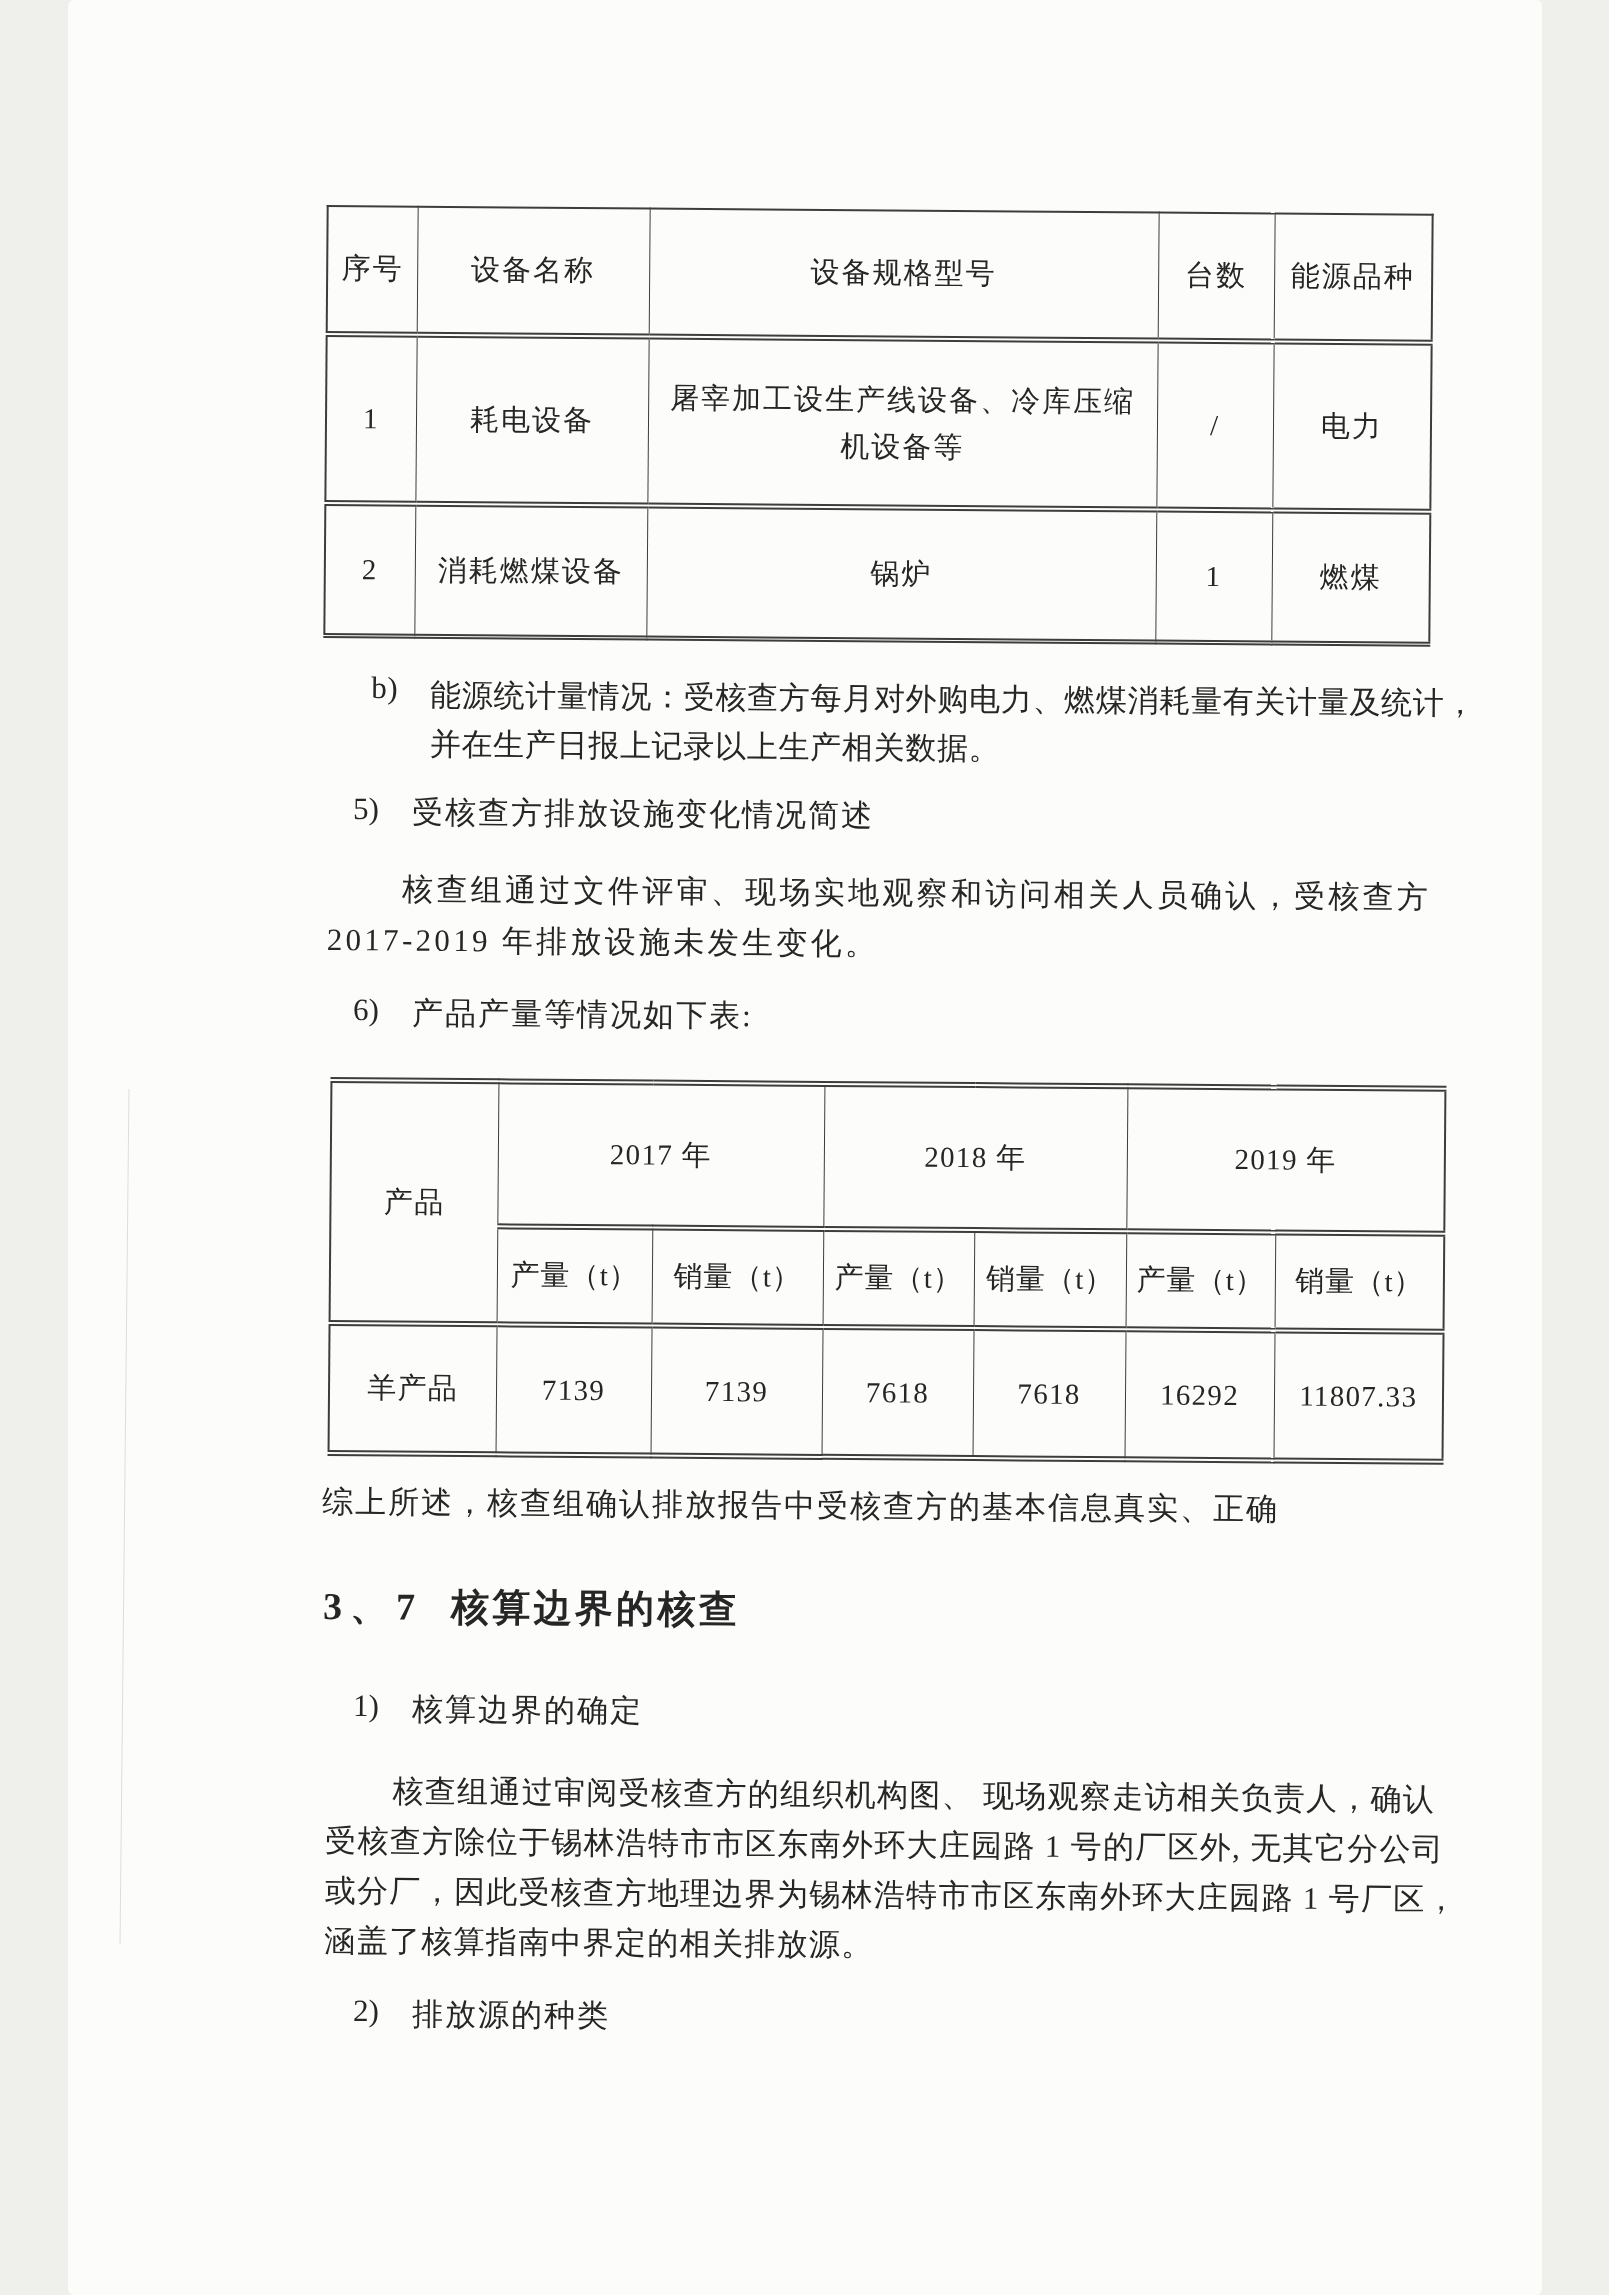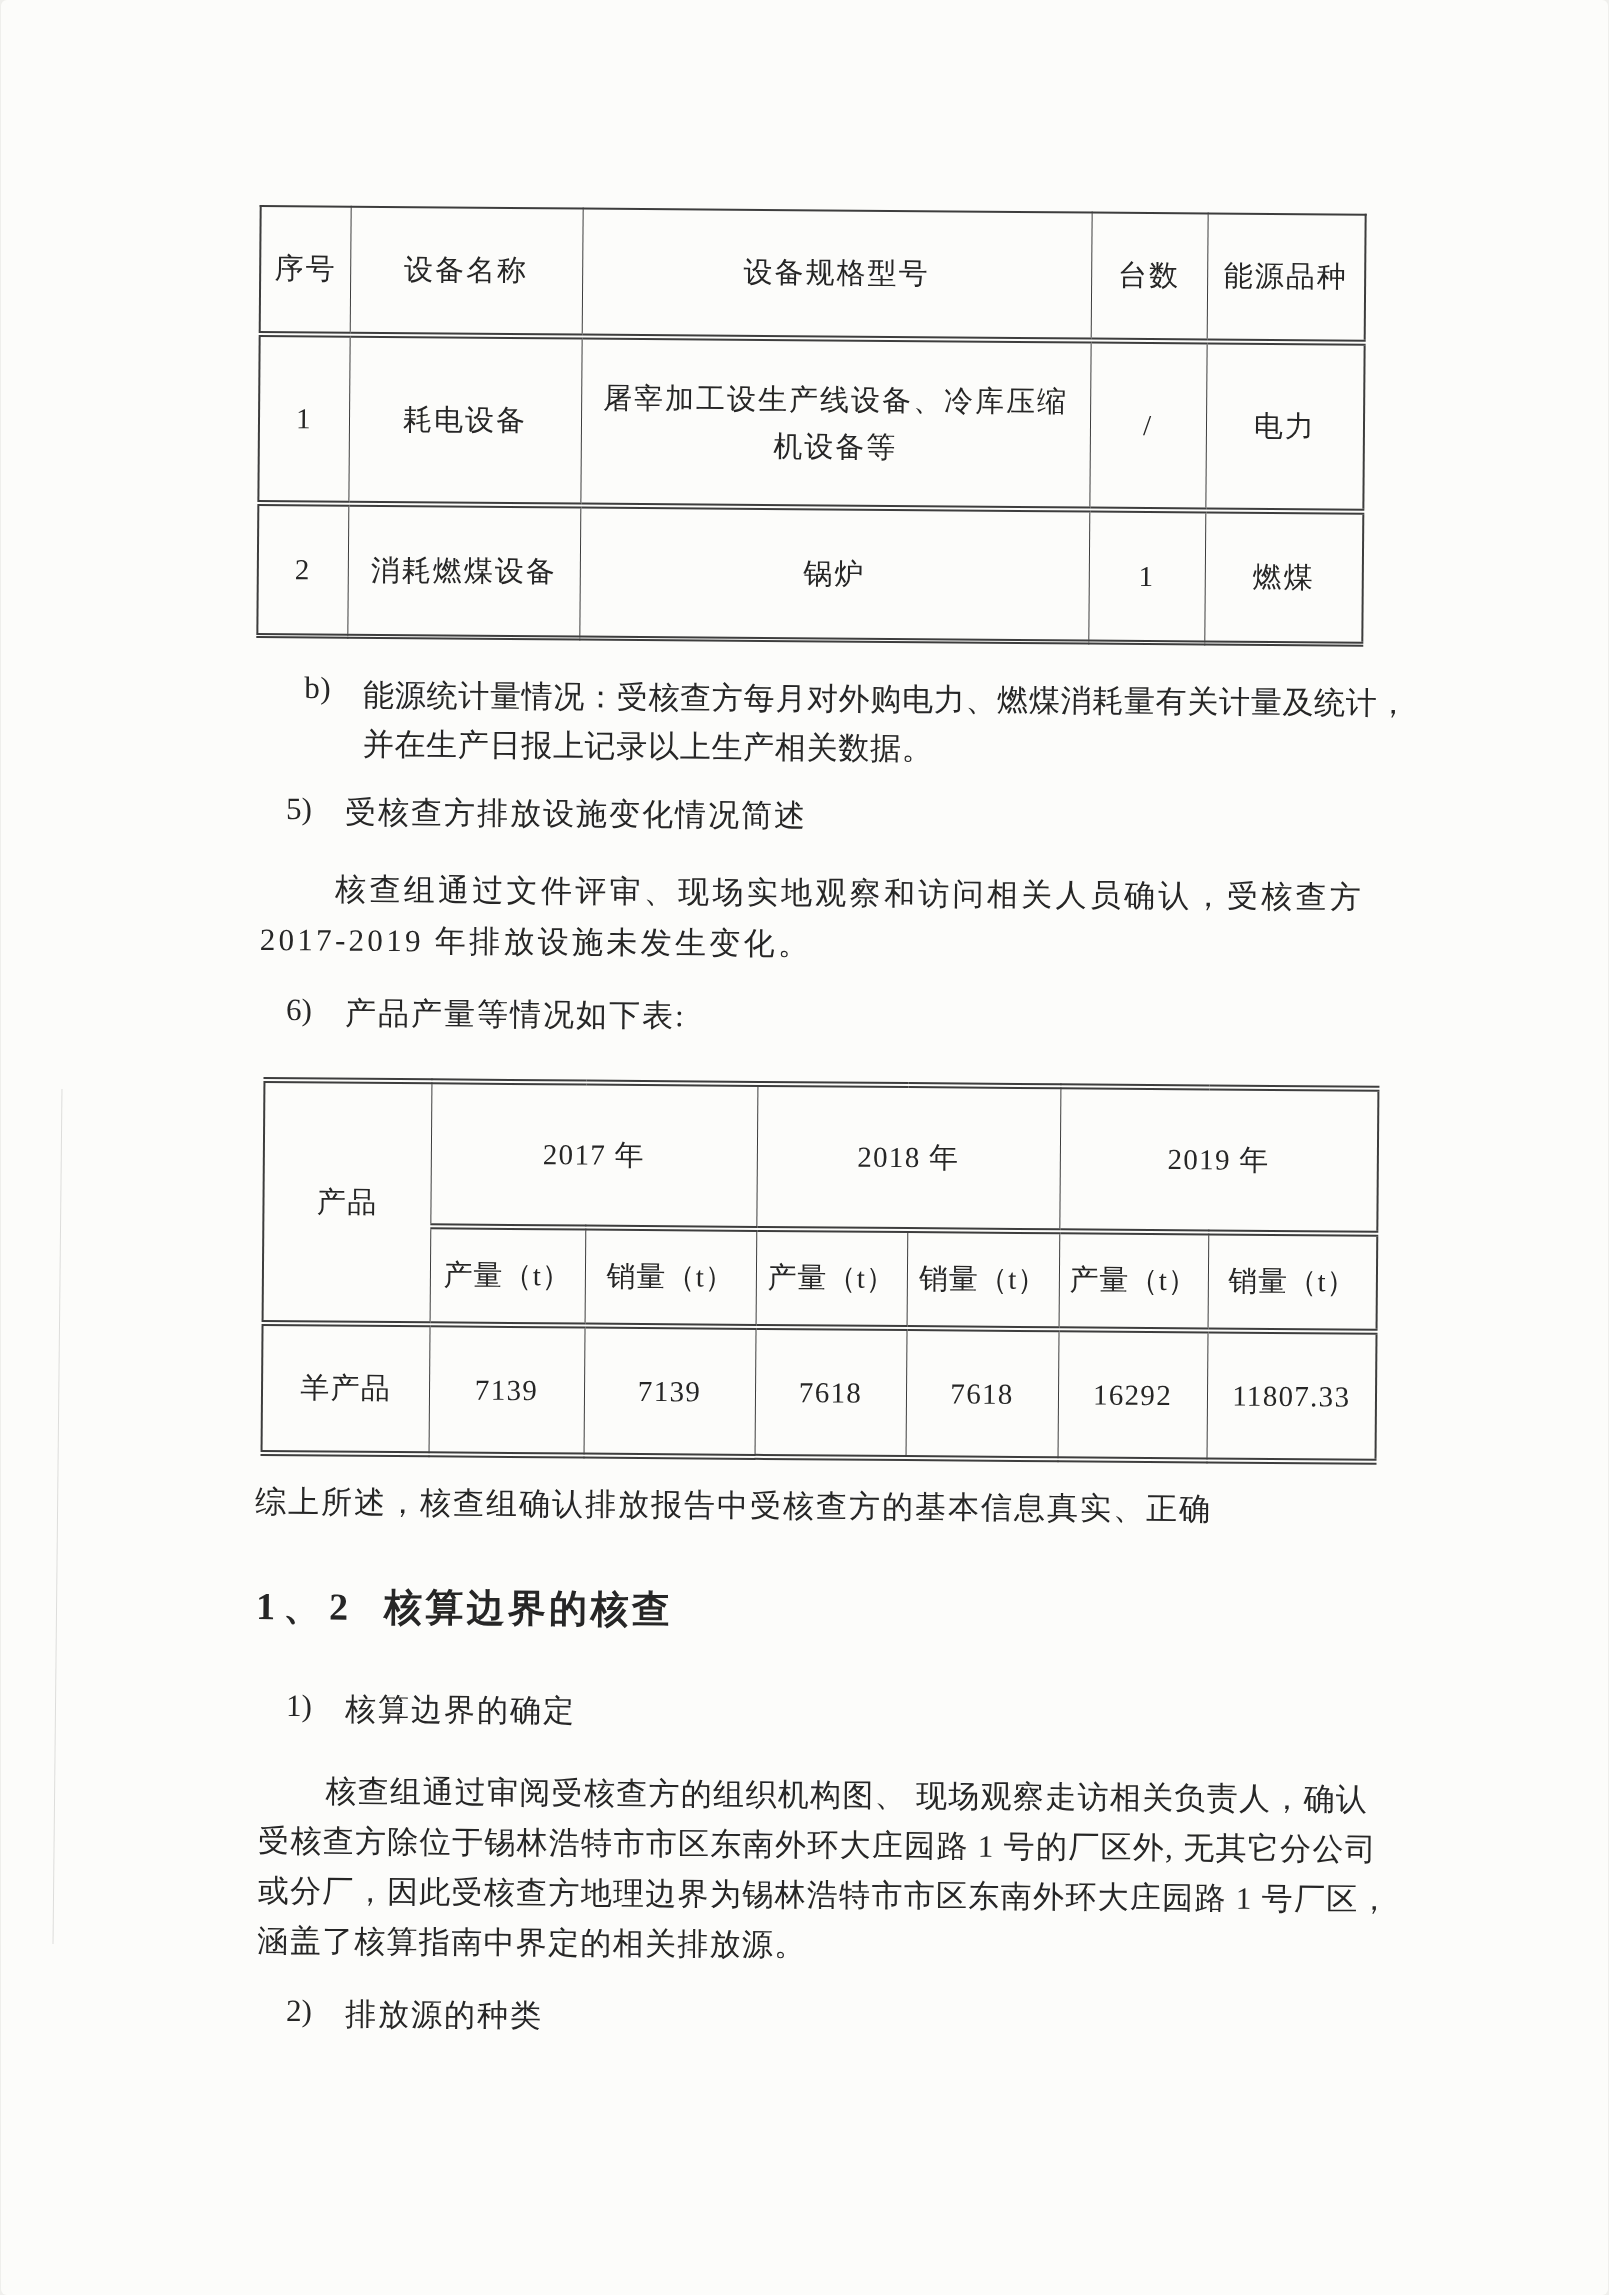--- a/index.html
+++ b/index.html
@@ -1,19 +1,19 @@
 <!DOCTYPE html>
 <html style="font-size:10.7px"><head>
 <meta charset="utf-8">
 <style>
   html,body{margin:0;padding:0;}
   body{background:#efefec;}
   .page{
     position:relative;
-    width:1607px;height:2295px;
+    width:1474px;height:2295px;
     margin:0 auto;
     background:#fcfcfa;
     overflow:hidden;
     font-family:"Liberation Serif","DejaVu Serif",serif;
     color:#262626;
     border-radius:6px;
   }
   
   .tilt{transform:rotate(0.45deg);transform-origin:0 50%;}
 
@@ -180,21 +180,21 @@
         <td>7618</td>
         <td>16292</td>
         <td>11807.33</td>
       </tr>
     </tbody>
   </table>
 
   <div class="txt tilt" id="summary">综上所述，核查组确认排放报告中受核查方的基本信息真实、正确</div>
 
   <div class="txt tilt" id="heading">
-    <span class="head-num">1、2</span><span>核算边界的核查</span>
+    <span class="head-num">3、7</span><span>核算边界的核查</span>
   </div>
 
   <div class="txt flex tilt" id="item-1">
     <span class="marker">1)</span>
     <span class="item-text">核算边界的确定</span>
   </div>
 
   <div class="txt para tilt" id="para-2">
     <div class="line indent">核查组通过审阅受核查方的组织机构图、 现场观察走访相关负责人，确认</div>
     <div class="line">受核查方除位于锡林浩特市市区东南外环大庄园路 1 号的厂区外, 无其它分公司</div>

